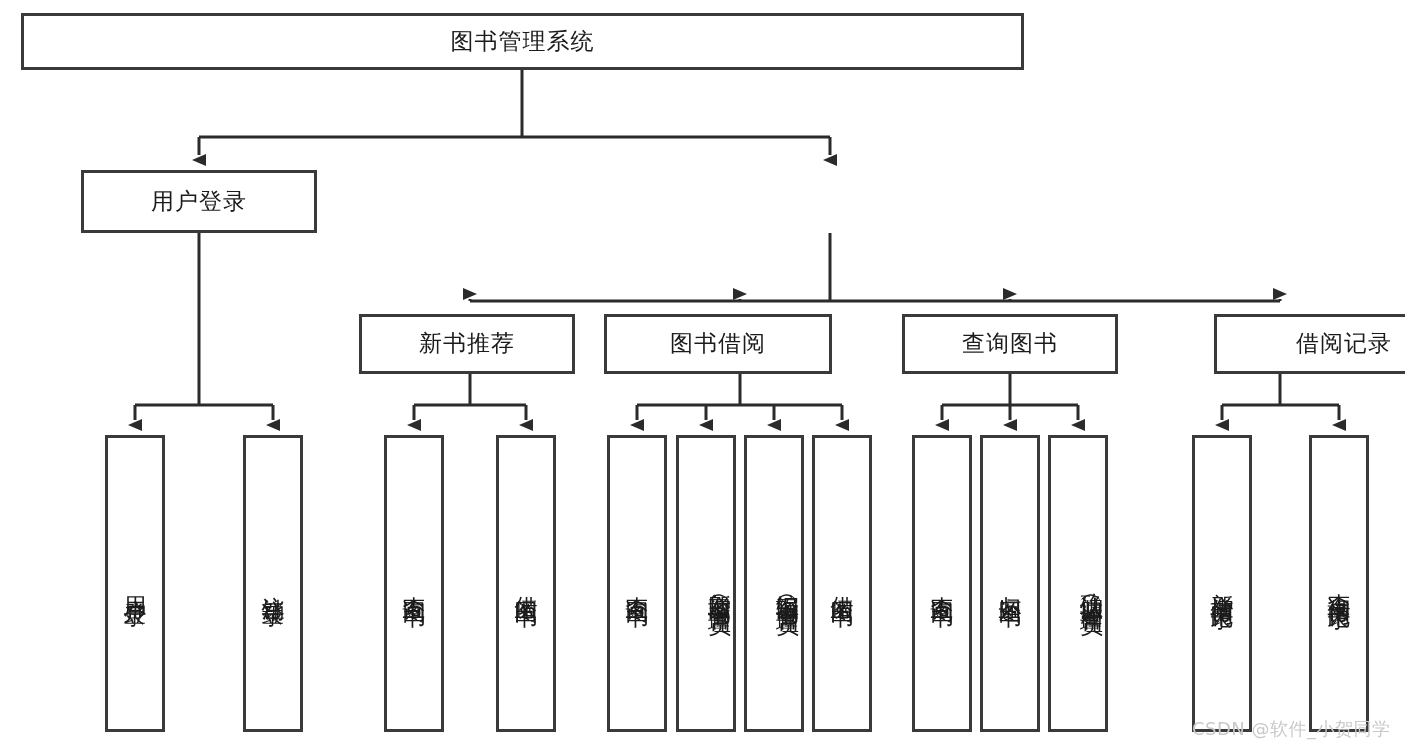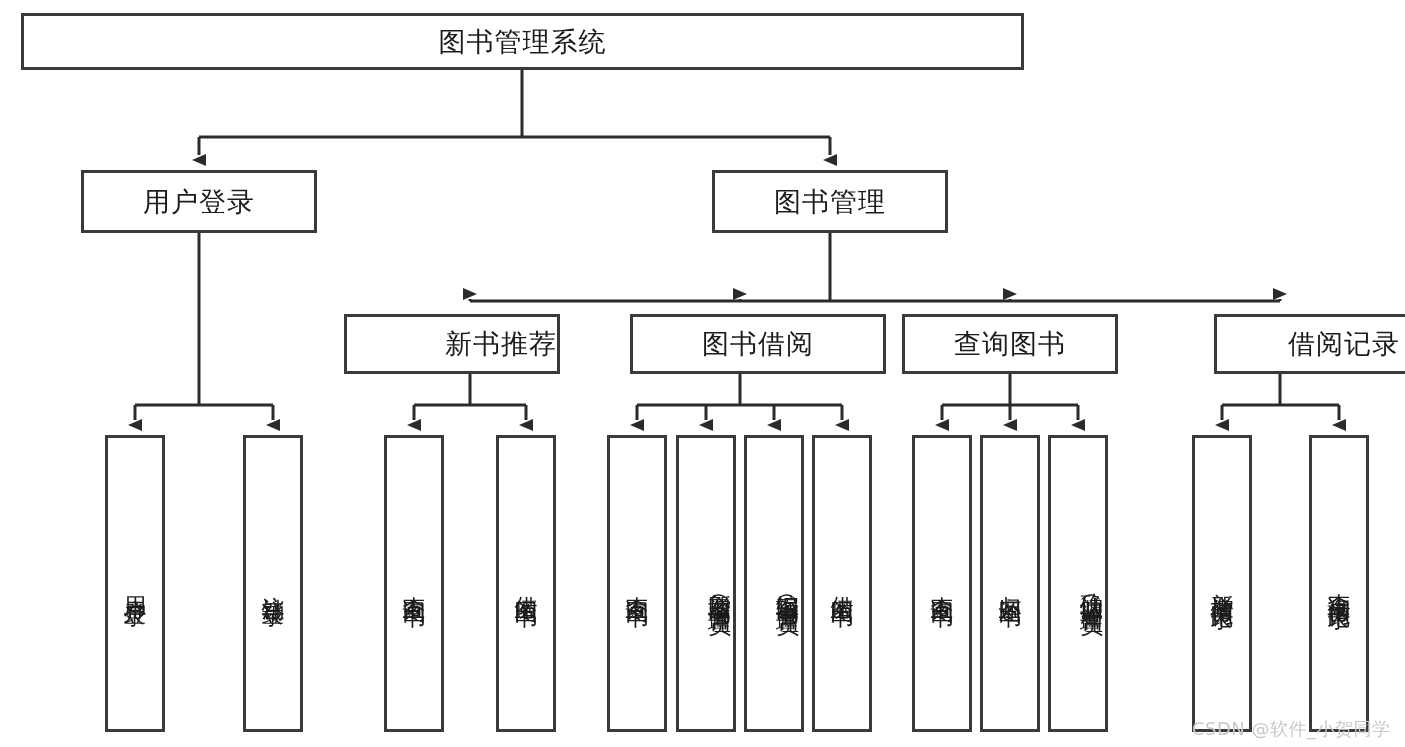--- a/index.html
+++ b/index.html
@@ -32,21 +32,21 @@
     background: #ffffff;
     border: 3px solid #3a3a3a;
     display: flex;
     align-items: center;
     justify-content: center;
     color: #1b1b1b;
     line-height: 1.18;
     text-align: center;
   }
   .node.horiz {
-    font-size: 27px;
+    font-size: 23px;
     letter-spacing: 1px;
   }
   .node.vert {
     writing-mode: vertical-rl;
     text-orientation: upright;
     font-size: 23px;
     letter-spacing: 3px;
     align-items: flex-start;
     justify-content: center;
     padding-top: 10px;
@@ -124,29 +124,26 @@
   </svg>
 
   <div class="node horiz" style="left:21px; top:13px; width:1003px; height:57px;">
     <span class="node-label">图书管理系统</span>
   </div>
 
   <div class="node horiz" style="left:81px; top:170px; width:236px; height:63px;">
     <span class="node-label">用户登录</span>
   </div>
 
-  <div class="node horiz" style="left:712px; top:170px; width:236px; height:63px;">
-    <span class="node-label">图书管理</span>
-  </div>
-
-  <div class="node horiz" style="left:344px; top:314px; width:216px; height:60px;justify-content:flex-end;">
+
+  <div class="node horiz" style="left:359px; top:314px; width:216px; height:60px;">
     <span class="node-label">新书推荐</span>
   </div>
 
-  <div class="node horiz" style="left:630px; top:314px; width:256px; height:60px;">
+  <div class="node horiz" style="left:604px; top:314px; width:228px; height:60px;">
     <span class="node-label">图书借阅</span>
   </div>
 
   <div class="node horiz" style="left:902px; top:314px; width:216px; height:60px;">
     <span class="node-label">查询图书</span>
   </div>
 
   <div class="node horiz" style="left:1172px; top:314px; width:260px; height:60px;margin-left:42px;">
     <span class="node-label">借阅记录</span>
   </div>

